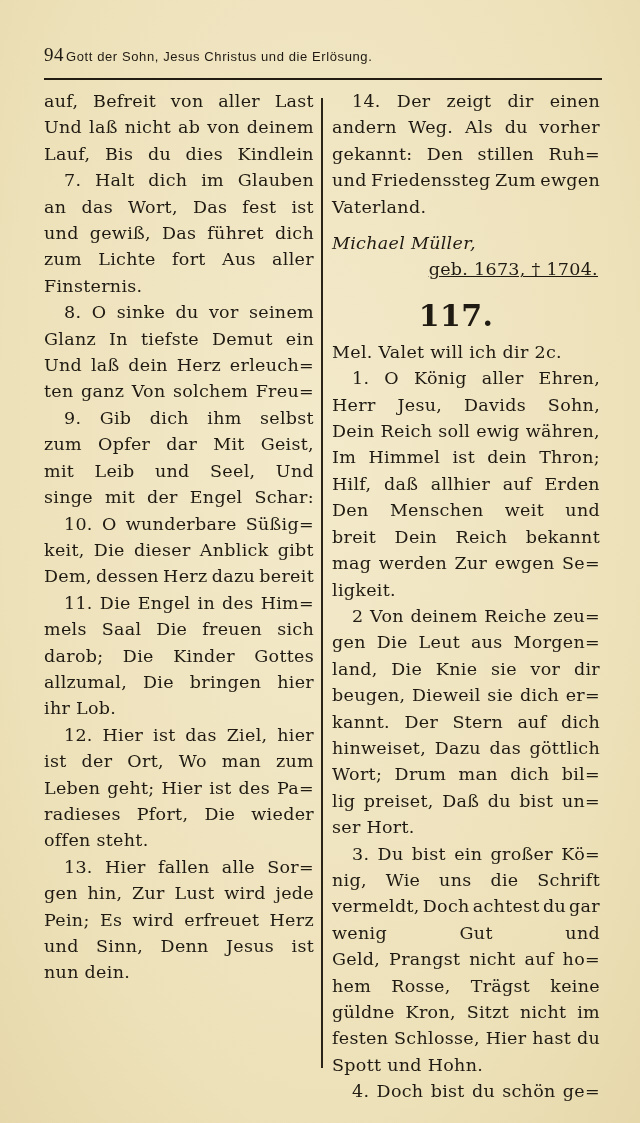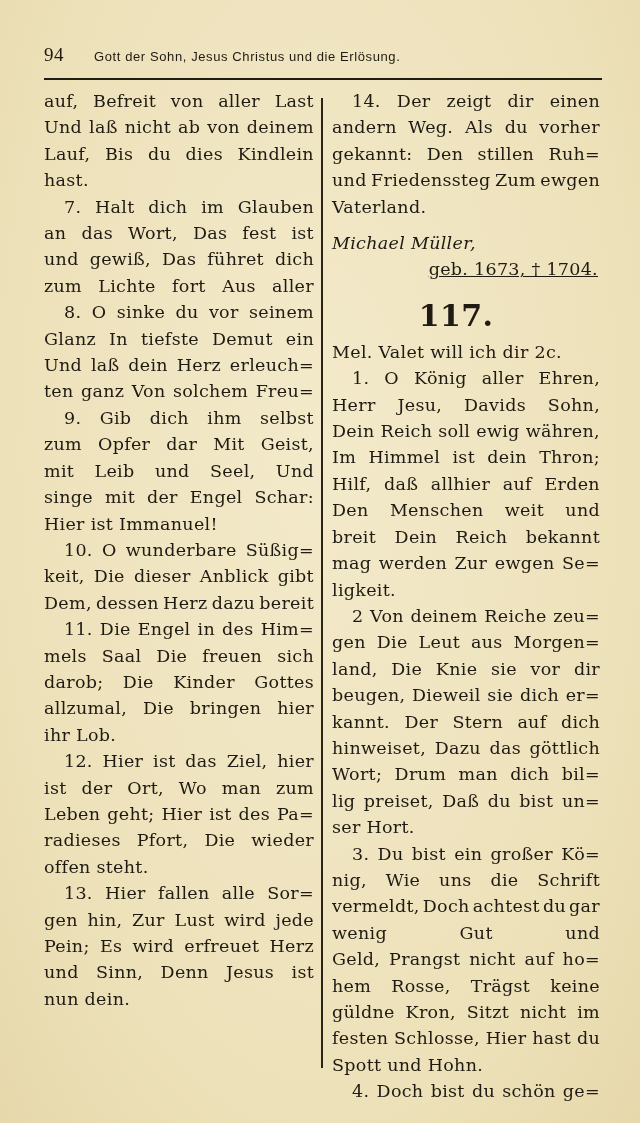--- a/index.html
+++ b/index.html
@@ -21,21 +21,21 @@
       left: 44px;
       top: 44px;
       width: 558px;
       height: 30px;
       display: flex;
       align-items: baseline;
       font-size: 19px;
       letter-spacing: 0.5px;
     }
     .page-num {
-      margin-right: 30px;
+      margin-right: 2px;
       font-family: "Liberation Serif", serif;
       font-size: 19px;
     }
     .running-title {
       font-family: Liberation Sans, sans-serif;
       font-size: 13px;
       letter-spacing: 0.6px;
     }
     .rule {
       position: absolute;
@@ -132,21 +132,20 @@
         <span>von</span>
         <span>deinem</span>
       </div>
     <div class="line">
         <span>Lauf,</span>
         <span>Bis</span>
         <span>du</span>
         <span>dies</span>
         <span>Kindlein</span>
       </div>
-    <div class="line last">hast.</div>
   </div>
   <div class="verse">
     <div class="line indent">
         <span>7.</span>
         <span>Halt</span>
         <span>dich</span>
         <span>im</span>
         <span>Glauben</span>
       </div>
     <div class="line">
@@ -164,20 +163,21 @@
         <span>führet</span>
         <span>dich</span>
       </div>
     <div class="line">
         <span>zum</span>
         <span>Lichte</span>
         <span>fort</span>
         <span>Aus</span>
         <span>aller</span>
       </div>
+    <div class="line last">Finsternis.</div>
   </div>
   <div class="verse">
     <div class="line indent">
         <span>8.</span>
         <span>O</span>
         <span>sinke</span>
         <span>du</span>
         <span>vor</span>
         <span>seinem</span>
       </div>
@@ -225,21 +225,20 @@
         <span>Seel,</span>
         <span>Und</span>
       </div>
     <div class="line">
         <span>singe</span>
         <span>mit</span>
         <span>der</span>
         <span>Engel</span>
         <span>Schar:</span>
       </div>
-    <div class="line last">Hier ist Immanuel!</div>
   </div>
   <div class="verse">
     <div class="line indent">
         <span>10.</span>
         <span>O</span>
         <span>wunderbare</span>
         <span>Süßig=</span>
       </div>
     <div class="line">
         <span>keit,</span>

